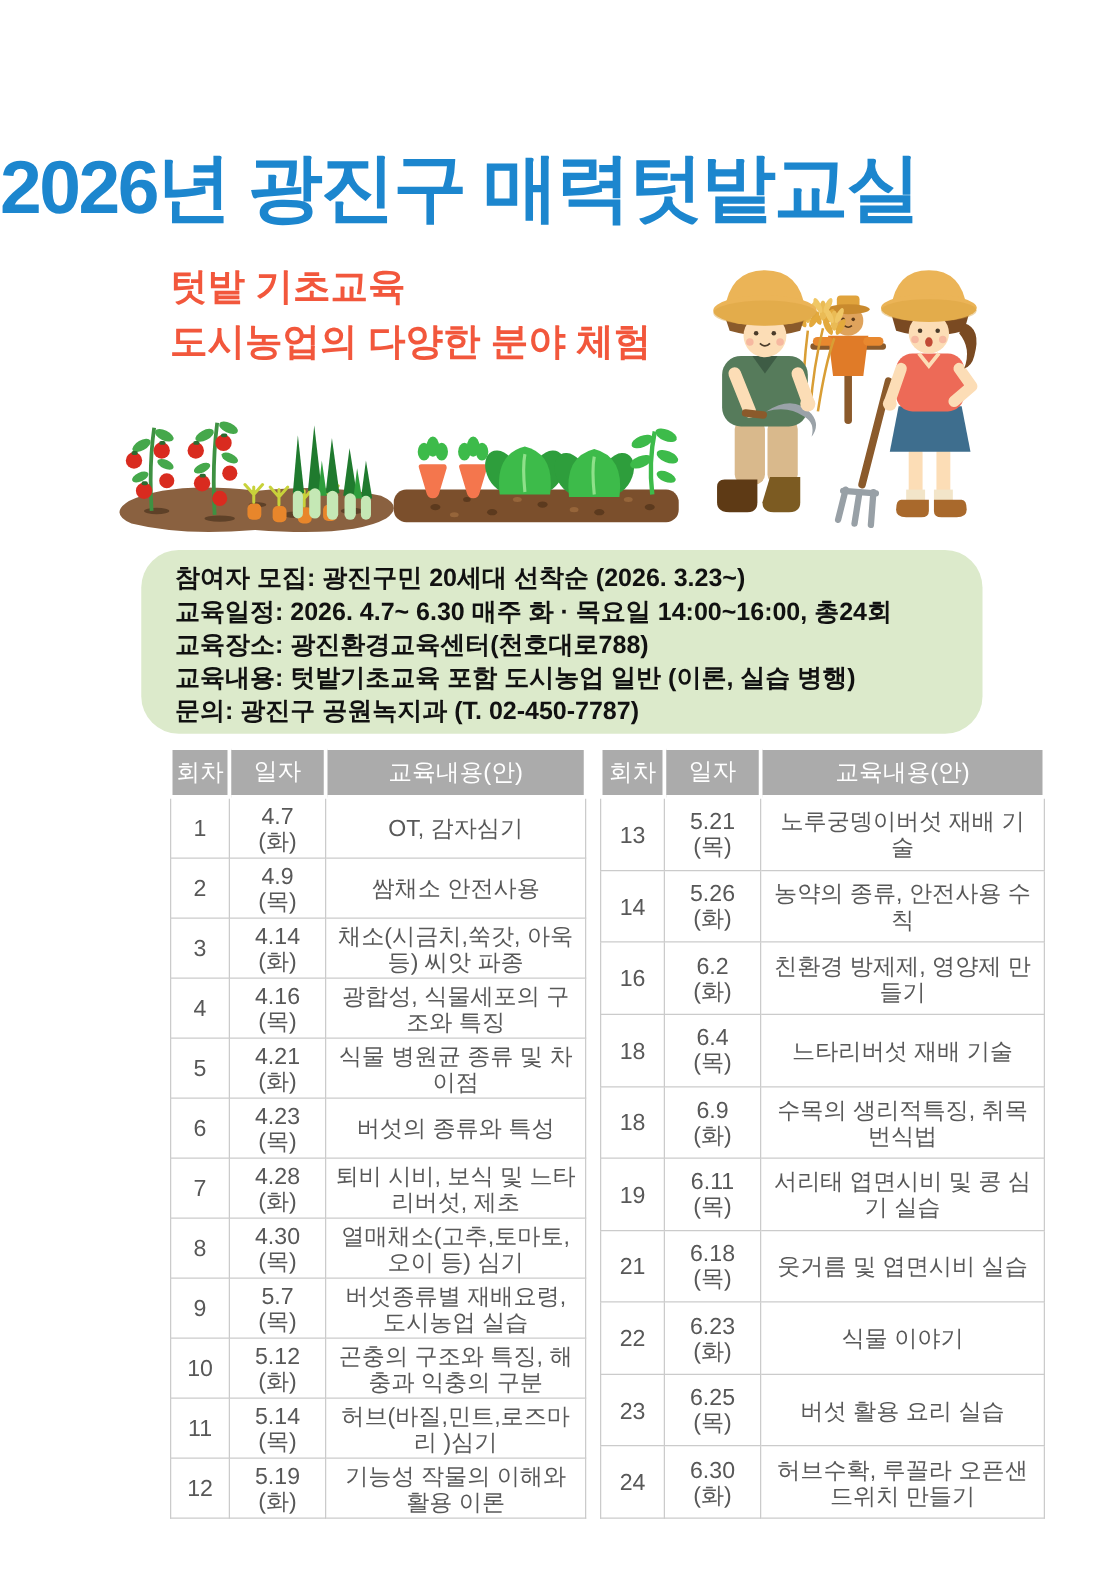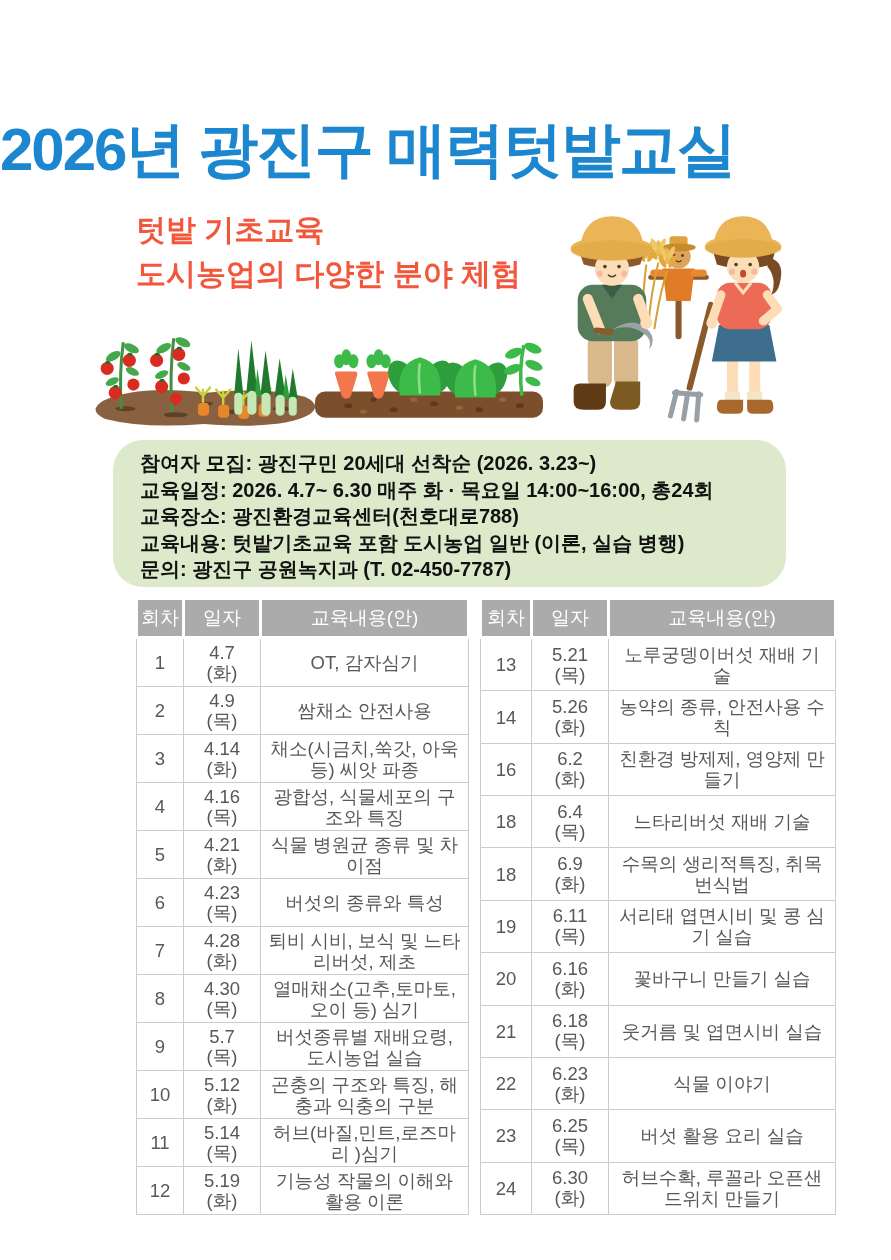--- a/index.html
+++ b/index.html
@@ -454,28 +454,20 @@
           </tr>
           <tr>
             <td class="col-no">19</td>
             <td class="col-date">
               <div>6.11</div>
               <div>(목)</div>
             </td>
             <td class="col-content">서리태 엽면시비 및 콩 심기 실습</td>
           </tr>
           <tr>
-            <td class="col-no">20</td>
-            <td class="col-date">
-              <div>6.16</div>
-              <div>(화)</div>
-            </td>
-            <td class="col-content">꽃바구니 만들기 실습</td>
-          </tr>
-          <tr>
             <td class="col-no">21</td>
             <td class="col-date">
               <div>6.18</div>
               <div>(목)</div>
             </td>
             <td class="col-content">웃거름 및 엽면시비 실습</td>
           </tr>
           <tr>
             <td class="col-no">22</td>
             <td class="col-date">

